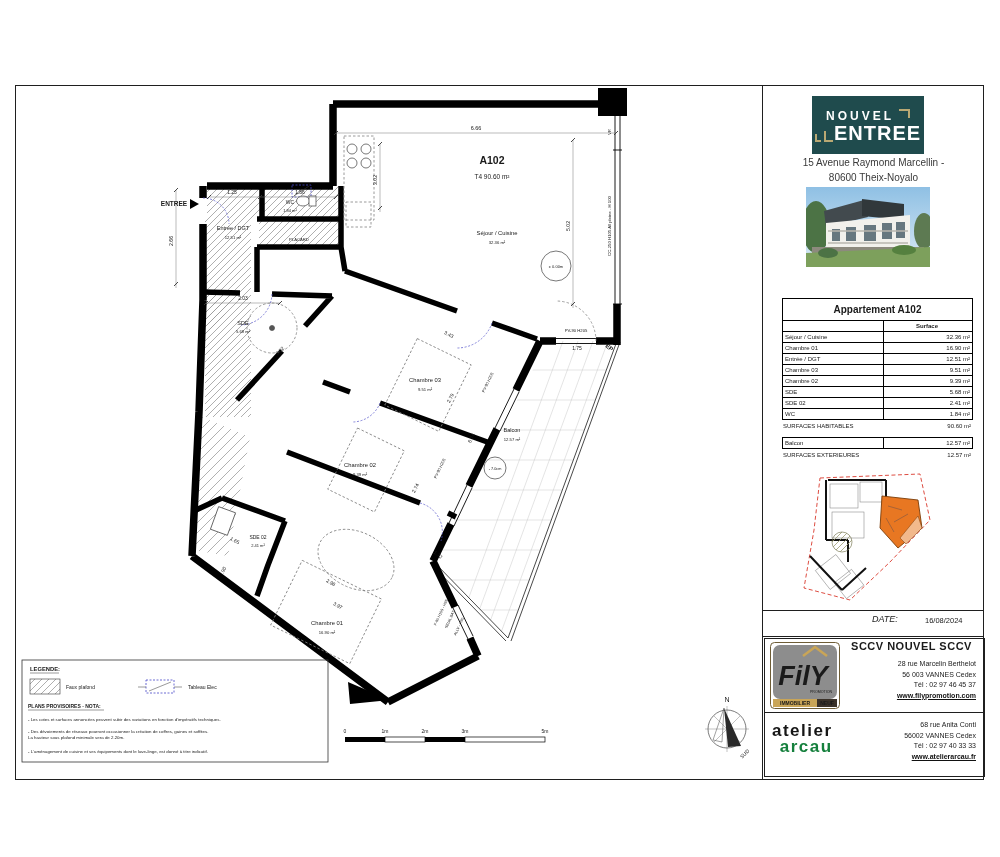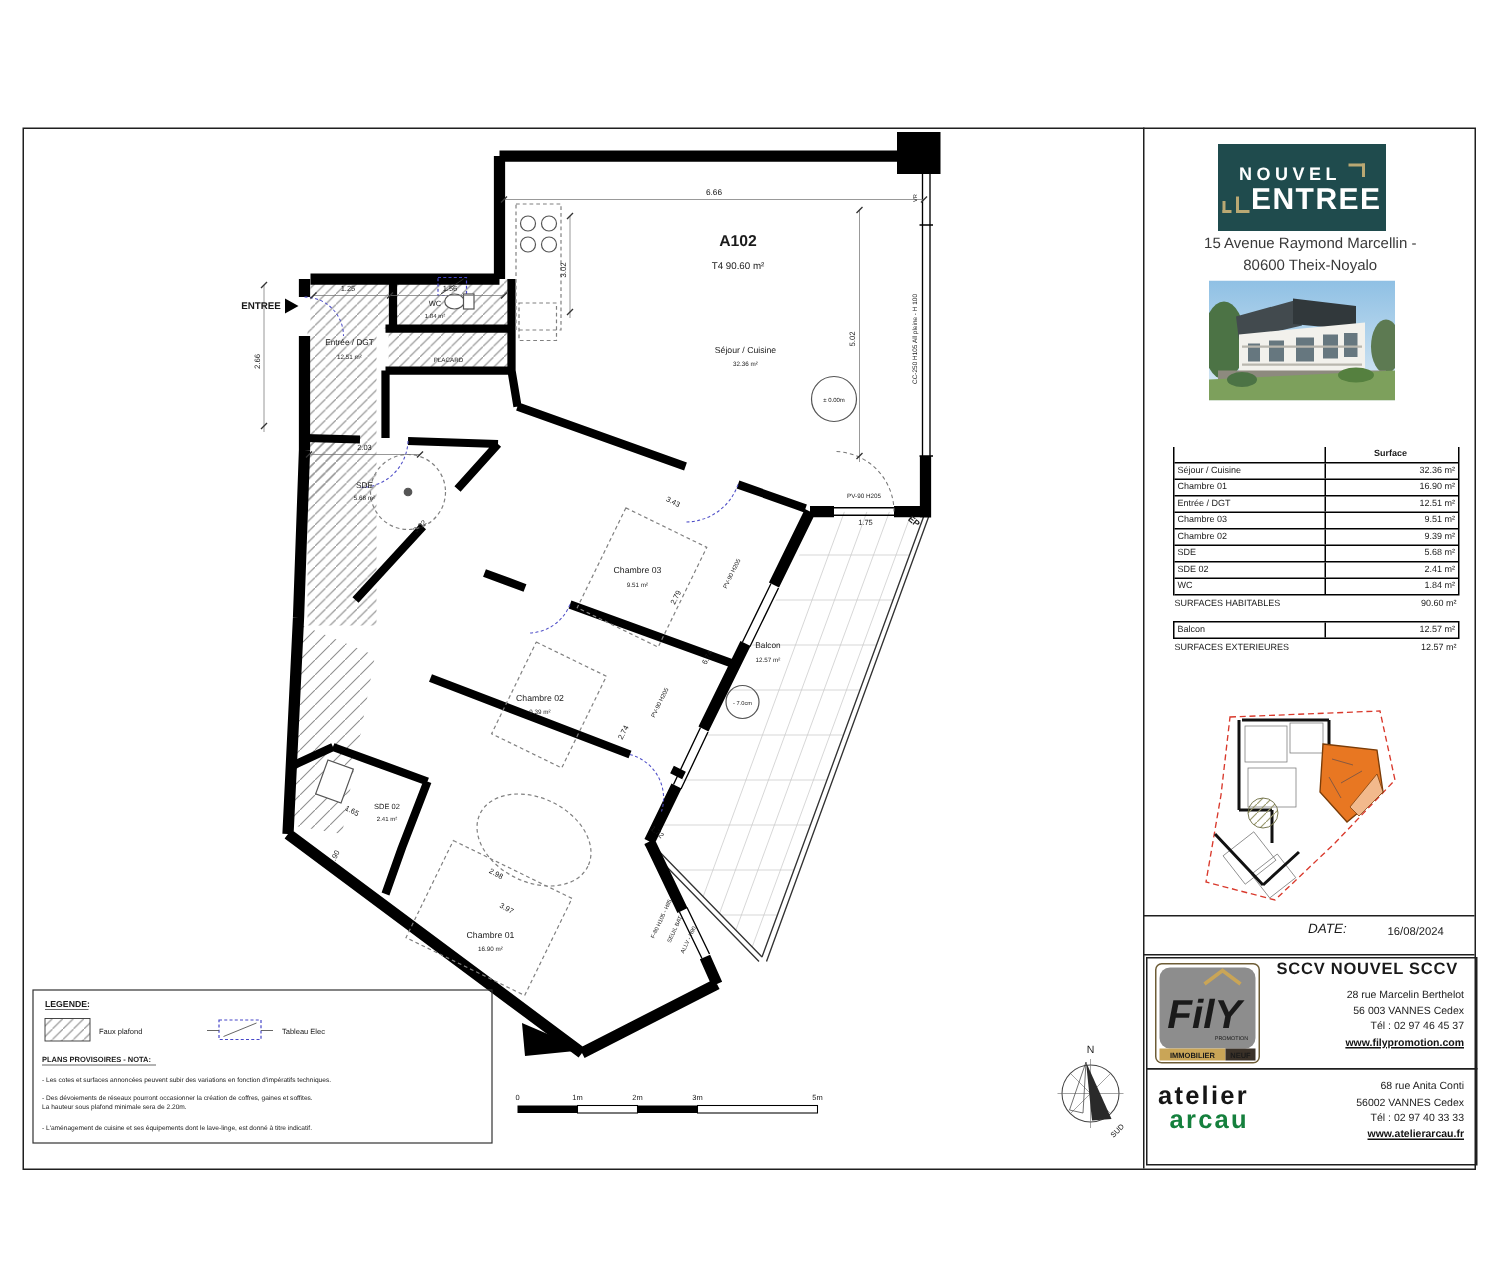--- a/index.html
+++ b/index.html
@@ -317,20 +317,21 @@
   <rect x="76" y="36" width="10" height="16" fill="#66777f"></rect>
   <rect x="90" y="35" width="9" height="16" fill="#66777f"></rect>
   <path d="M22,56 H102 M22,44 H102" stroke="#b9b7ae" stroke-width="1.5"></path>
   <rect x="6" y="60" width="112" height="8" fill="#8d8a7e"></rect>
   <polygon points="0,66 124,60 124,80 0,80" fill="#7da05c"></polygon>
   <ellipse cx="22" cy="66" rx="10" ry="5" fill="#4c7345"></ellipse>
   <ellipse cx="98" cy="63" rx="12" ry="5" fill="#55803f"></ellipse>
 </svg>
 
 <div class="abs stable">
+  <div class="st-title">Appartement A102</div>
   <div class="st-grid">
     <div class="st-row st-head">
       <div class="c1"></div>
       <div class="c2 bold">Surface</div>
     </div>
     <div class="st-row">
         <div class="c1">Séjour / Cuisine</div>
         <div class="c2">32.36 m²</div>
       </div>
     <div class="st-row">

